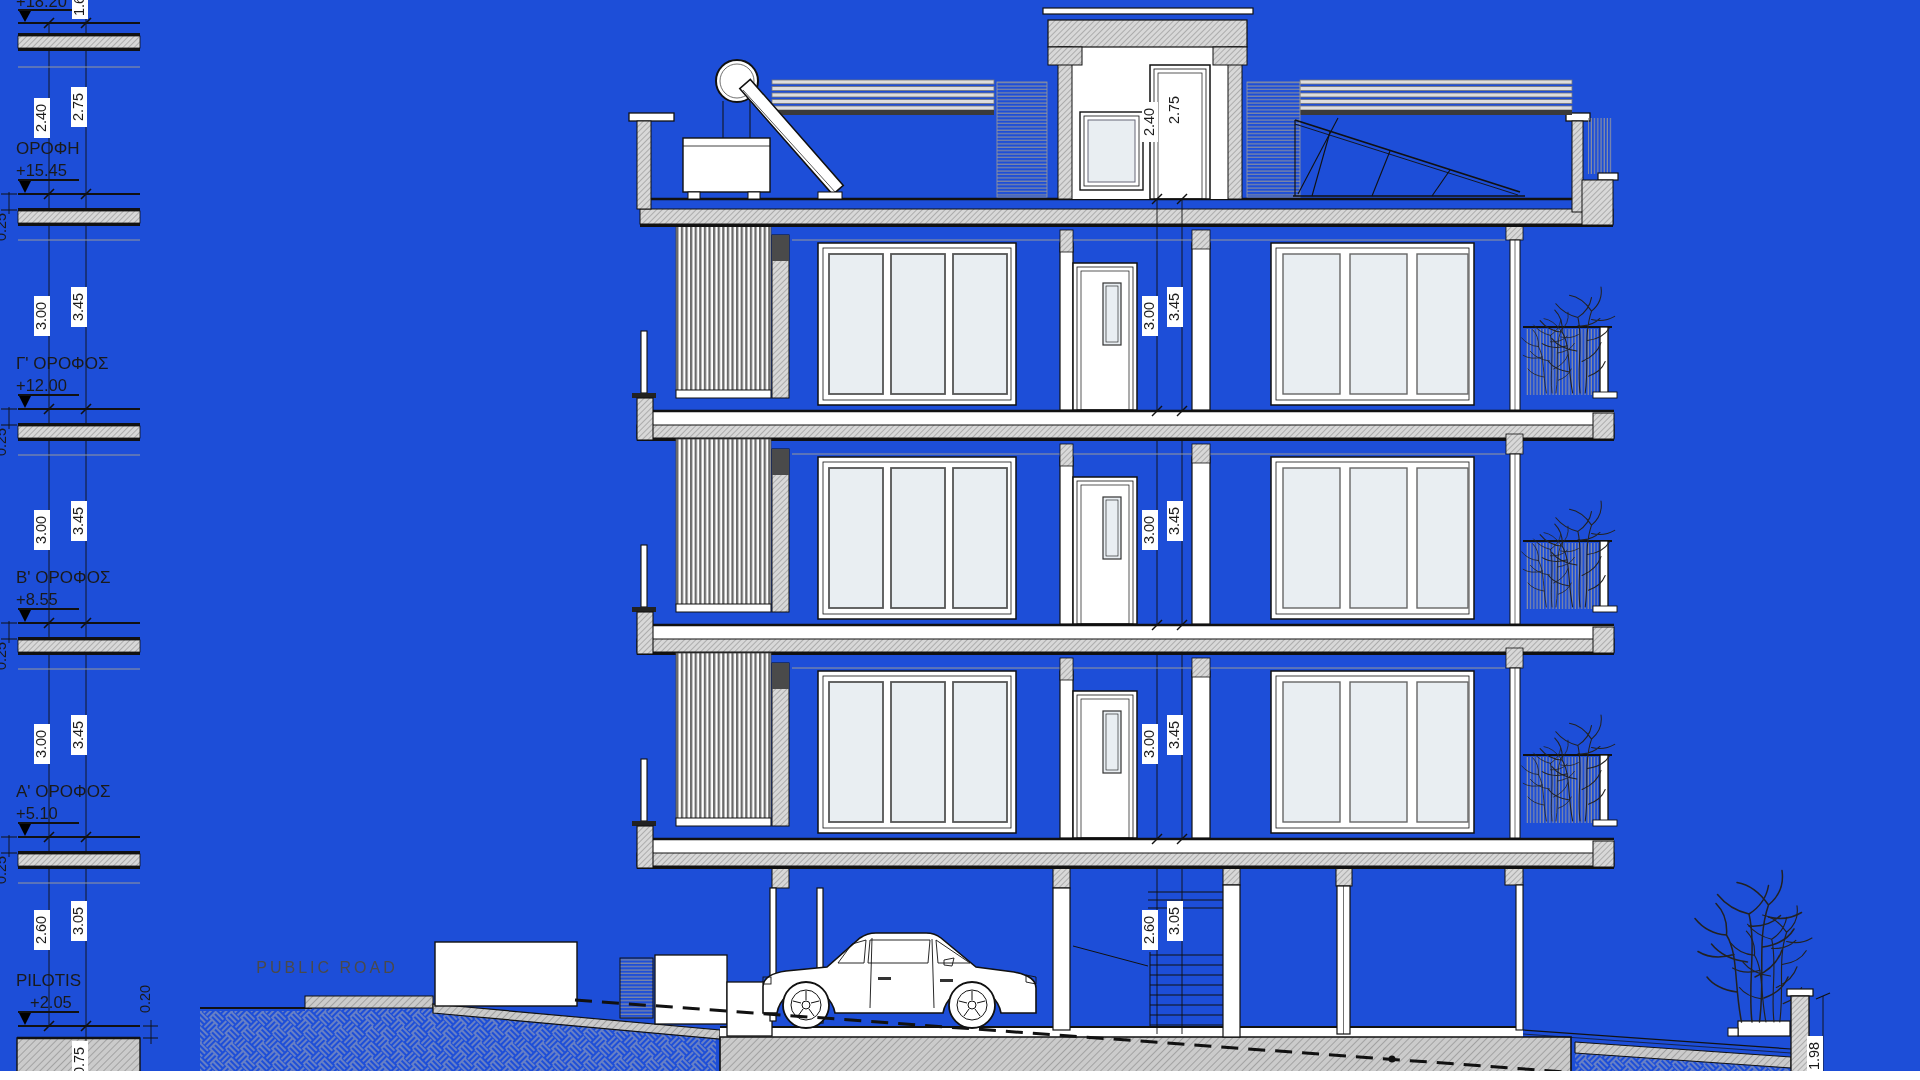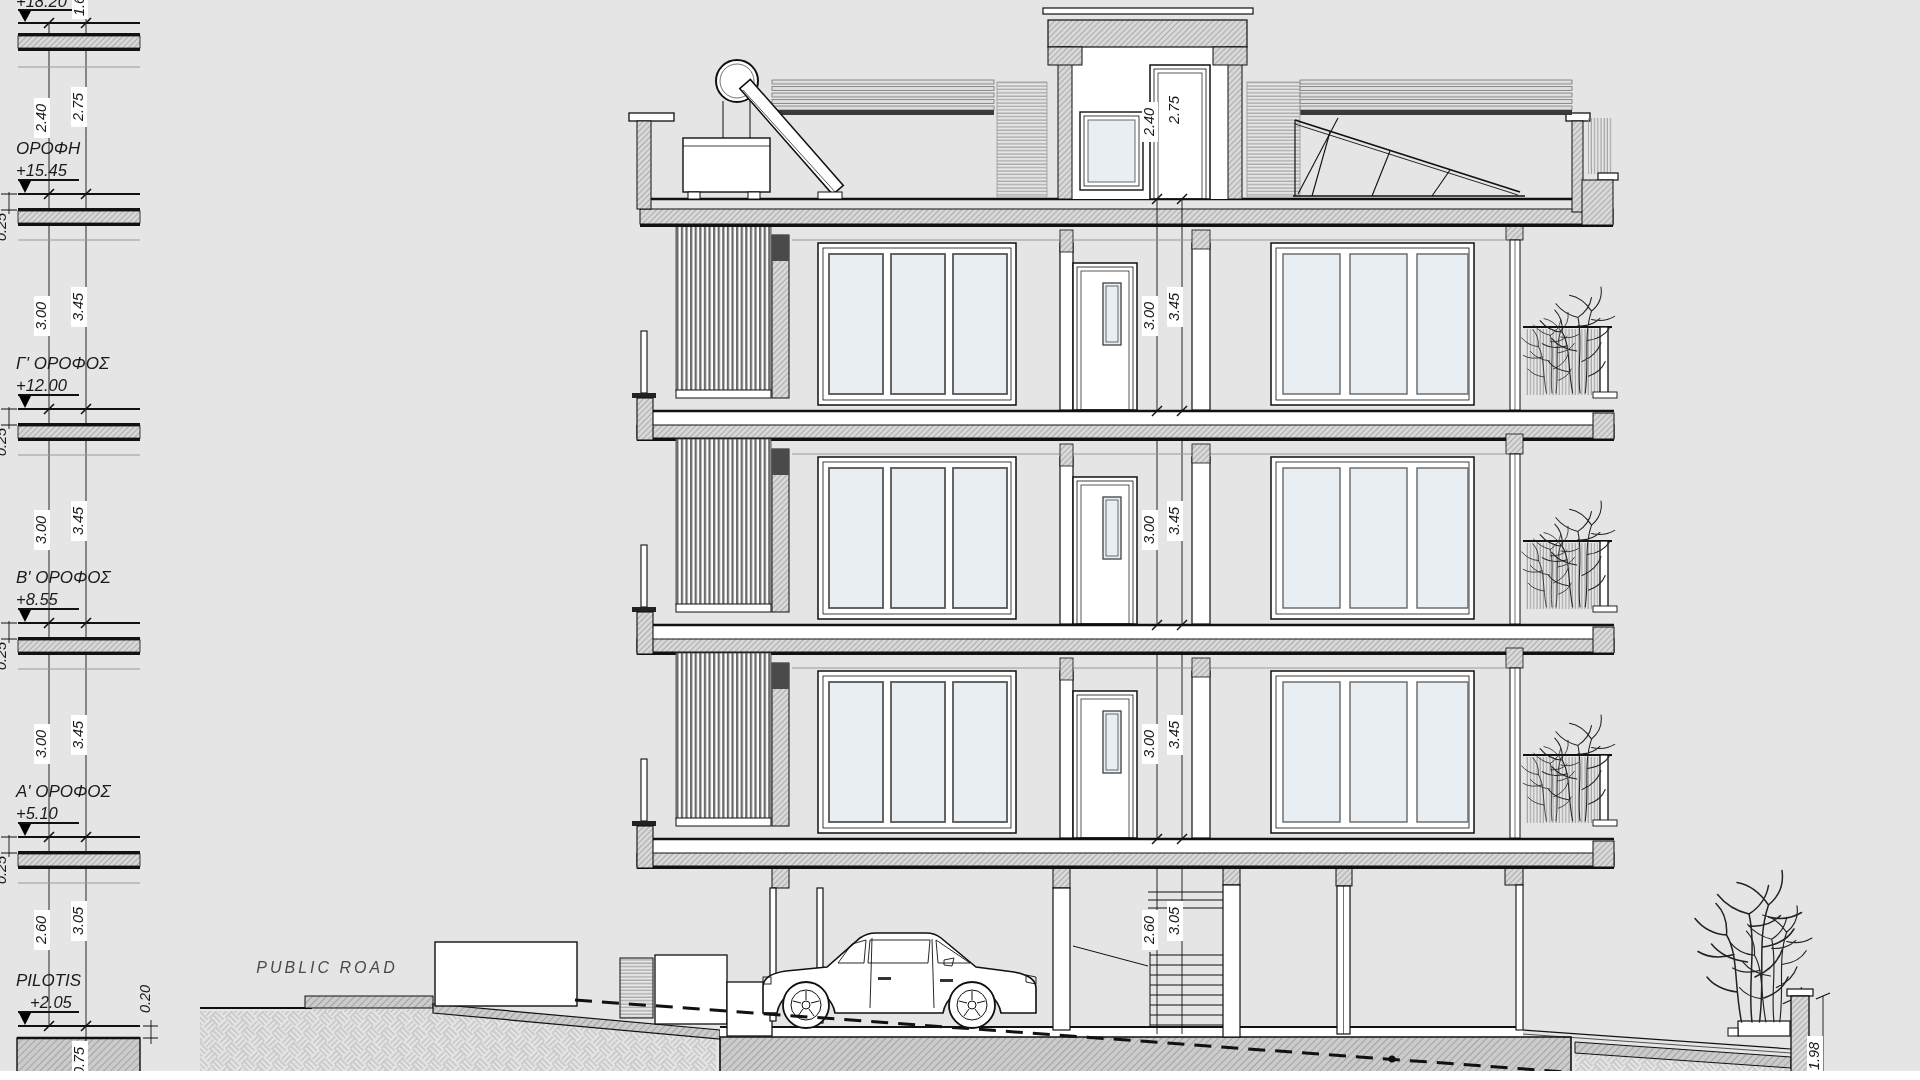--- a/index.html
+++ b/index.html
@@ -1,17 +1,17 @@
 <!DOCTYPE html>
 <html><head>
 <meta charset="utf-8">
 <style>
   html,body{margin:0;padding:0;background:#fff;}
-  #stage{position:relative;width:1920px;height:1071px;background:#e5e5e5;overflow:hidden;
-         font-family:"Liberation Sans", sans-serif;font-style:italic;}
+  #stage{position:relative;width:1920px;height:1071px;background:#1d4ed8;overflow:hidden;
+         font-family:"Liberation Sans", sans-serif;}
   svg{position:absolute;left:0;top:0;}
   text{fill:#1a1a1a;font-family:"Liberation Sans", sans-serif;}
   .dimtxt{font-size:14.5px;}
   .lvlname{font-size:17px;}
   .lvlelev{font-size:16.5px;}
   .roadtxt{font-size:16px;letter-spacing:3px;fill:#4a4a4a;}
   .ln{stroke:#111;fill:none;}
   .thin{stroke:#999;stroke-width:1;fill:none;}
   .wh{fill:#fff;stroke:#111;}
 </style>

